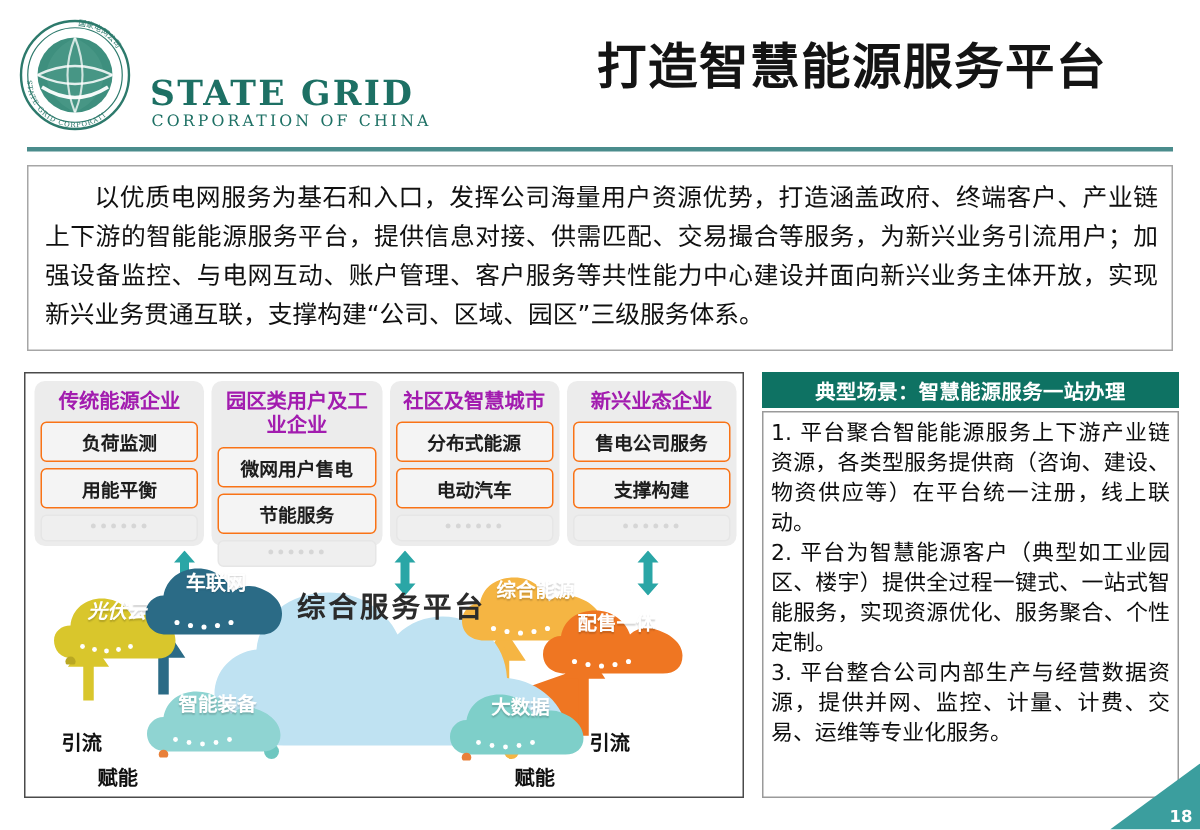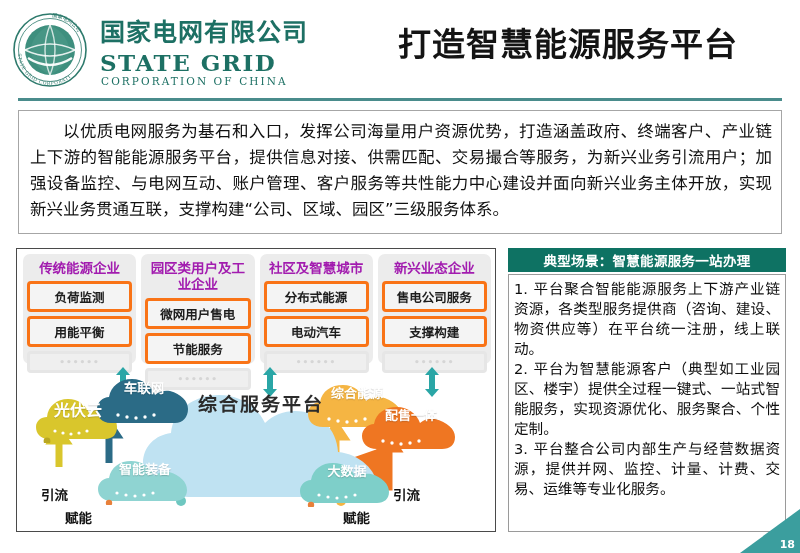--- a/index.html
+++ b/index.html
@@ -40,21 +40,21 @@
   
   .left-panel{position:absolute;left:16px;top:248px;width:480px;height:284px;
       border:1.5px solid #4a4a4a;background:#fff;box-sizing:border-box;}
 
   .cat-row{position:absolute;left:6px;top:5px;width:468px;height:110px;
       display:flex;gap:5px;}
   .cat-card{flex:1;background:#ececec;border-radius:7px;padding:6px 4px 5px 4px;
       box-sizing:border-box;display:flex;flex-direction:column;align-items:center;}
   .cat-title{font-size:13.5px;font-weight:bold;color:#a21caf;line-height:1.22;
       text-align:center;margin-bottom:5px;}
-  .cat-item{width:100%;background:#f4f4f4;border:3px solid #f97316;border-radius:4px;
+  .cat-item{width:100%;background:#f4f4f4;border:1px solid #f97316;border-radius:4px;
       font-size:12.5px;font-weight:bold;color:#1d1d1d;text-align:center;
       padding:3px 0 3px 0;margin-bottom:4px;box-sizing:border-box;}
   .cat-item.ghost{color:#d6d6d6;background:#efefef;border-color:#e6e6e6;
       font-size:9px;letter-spacing:1px;}
 
   
   .ud-arrow{position:absolute;width:16px;height:30px;}
 
   
   .clouds{position:absolute;left:4px;top:118px;width:472px;height:162px;}
@@ -109,21 +109,20 @@
             <path id="arcBot" d="M6 40 A32 32 0 0 0 60 64"></path>
           </defs>
           <text font-size="5.2" fill="#2d7a6c" font-family="DejaVu Serif, serif">
             <textPath href="#arcTop" startOffset="4%">国家电网公司</textPath>
           </text>
           <text font-size="4.6" fill="#2d7a6c" font-family="DejaVu Serif, serif" letter-spacing="0.6">
             <textPath href="#arcBot" startOffset="2%">STATE GRID CORPORATION OF CHINA</textPath>
           </text>
         </svg>
       </div>
-      <div class="logo-cn">国家电网有限公司</div>
       <div class="logo-en1">STATE  GRID</div>
       <div class="logo-en2">CORPORATION  OF  CHINA</div>
     </div>
     <div class="slide-title">打造智慧能源服务平台</div>
   </div>
   <div class="rule"></div>
 
   <div class="intro-box">
     <div class="intro-text">以优质电网服务为基石和入口，发挥公司海量用户资源优势，打造涵盖政府、终端客户、产业链上下游的智能能源服务平台，提供信息对接、供需匹配、交易撮合等服务，为新兴业务引流用户；加强设备监控、与电网互动、账户管理、客户服务等共性能力中心建设并面向新兴业务主体开放，实现新兴业务贯通互联，支撑构建“公司、区域、园区”三级服务体系。</div>
   </div>
@@ -206,21 +205,21 @@
           <path d="M14 42 C5 42 1 36 1 30 C1 24 6 20 12 20 C13 9 22 2 33 2
                    C43 2 51 8 54 16 C58 13 63 12 67 13 C76 15 82 22 82 30
                    C82 37 78 42 70 42 Z" fill="#d9c62c"></path>
           <circle cx="20" cy="34" r="1.6" fill="#fff"></circle>
             <circle cx="28" cy="36" r="1.6" fill="#fff"></circle>
           <circle cx="36" cy="37" r="1.6" fill="#fff"></circle>
             <circle cx="44" cy="36" r="1.6" fill="#fff"></circle>
           <circle cx="52" cy="34" r="1.6" fill="#fff"></circle>
           <circle cx="12" cy="44" r="3.4" fill="#b9a722"></circle>
         </svg>
-        <span style="font-size:16px;">光伏云</span>
+        <span style="font-size:13px;font-style:italic;">光伏云</span>
       </div>
 
       <div class="cloud" style="left:75px;top:10px;width:96px;height:50px;">
         <svg width="96" height="50" viewBox="0 0 96 50">
           <path d="M15 46 C5 46 1 39 1 32 C1 25 7 20 13 20 C15 9 24 2 36 2
                    C47 2 56 9 59 18 C63 14 69 13 74 14 C85 17 92 24 92 32
                    C92 40 87 46 79 46 Z" fill="#2b6b86"></path>
           <circle cx="22" cy="38" r="1.7" fill="#fff"></circle>
             <circle cx="31" cy="40" r="1.7" fill="#fff"></circle>
           <circle cx="40" cy="41" r="1.7" fill="#fff"></circle>

